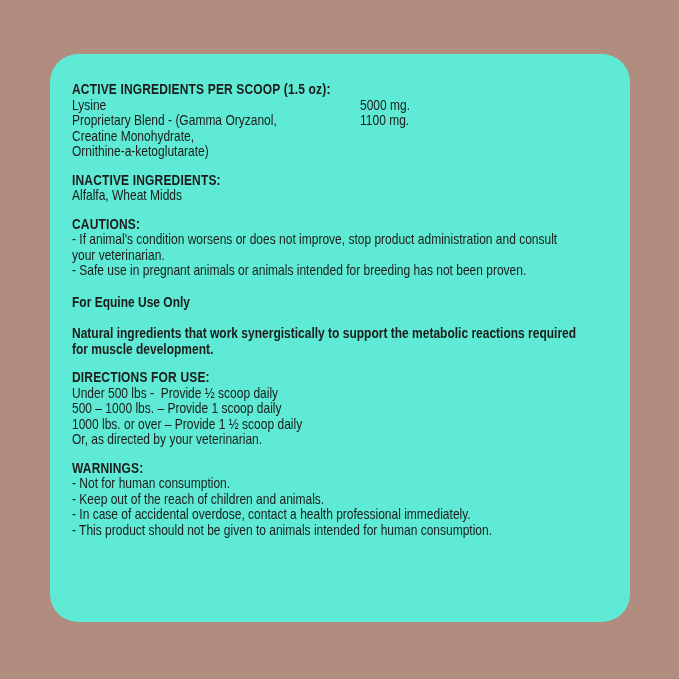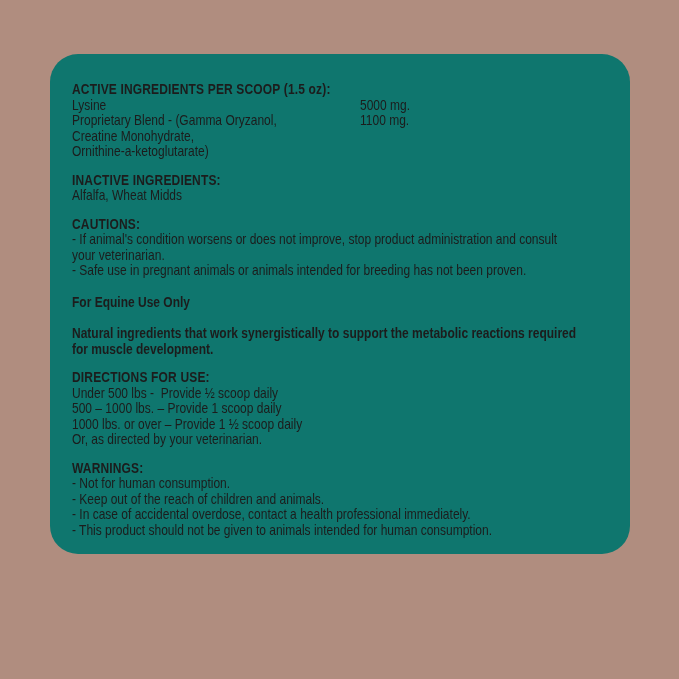--- a/index.html
+++ b/index.html
@@ -11,22 +11,22 @@
   }
   body {
     background: #b08d7f;
     position: relative;
   }
   .label-card {
     position: absolute;
     left: 50px;
     top: 54px;
     width: 580px;
-    height: 500px;
-    background: #0f766e;
+    height: 568px;
+    background: #5eead4;
     border-radius: 28px;
     box-sizing: border-box;
     padding: 27px 0 0 22px;
     overflow: hidden;
   }
   
   .label-content {
     width: 695px;
     transform: scaleX(0.80);
     transform-origin: top left;

